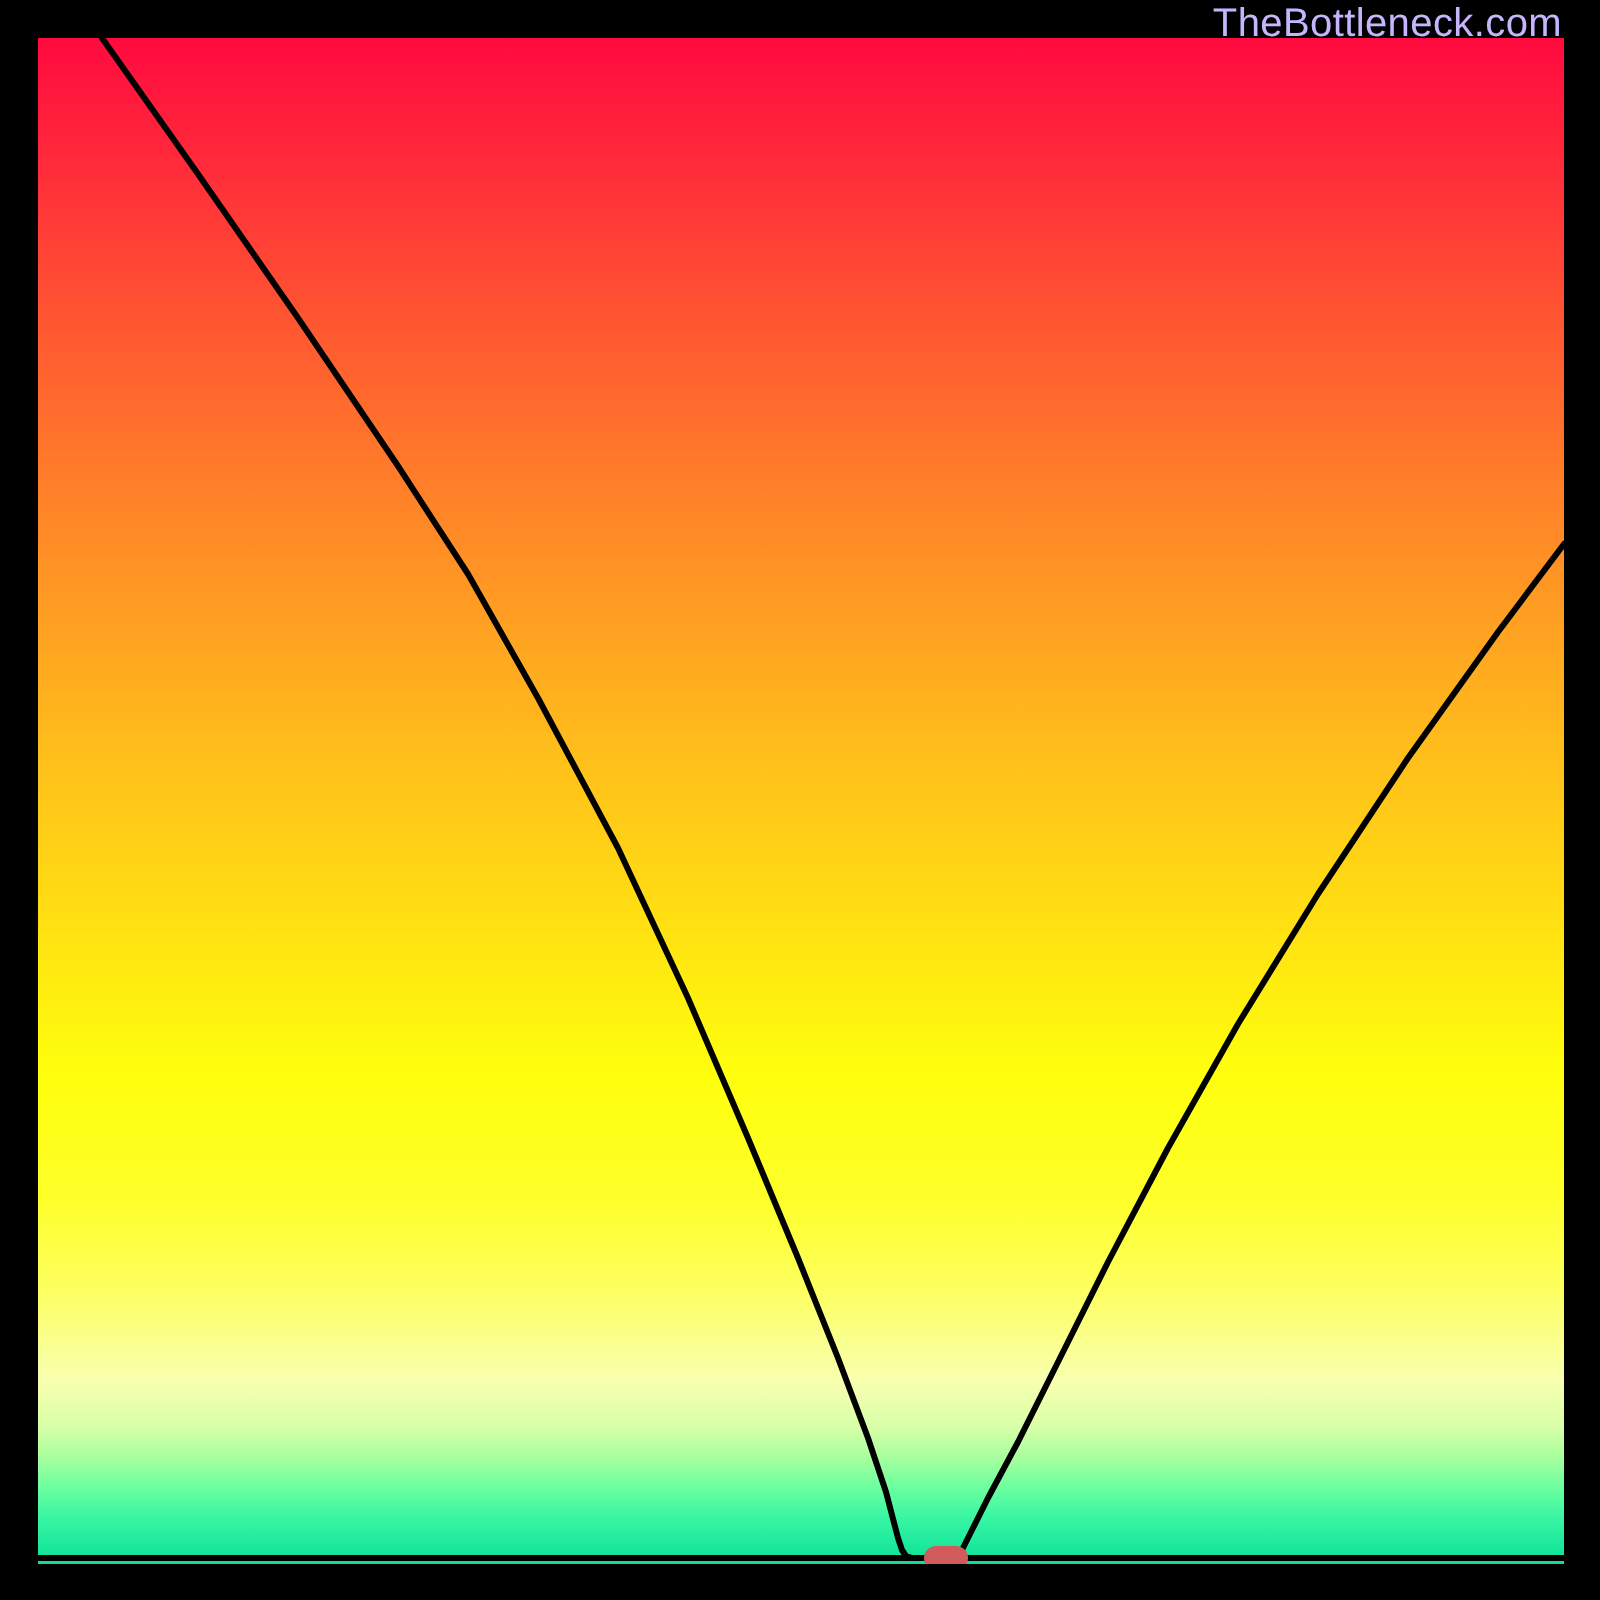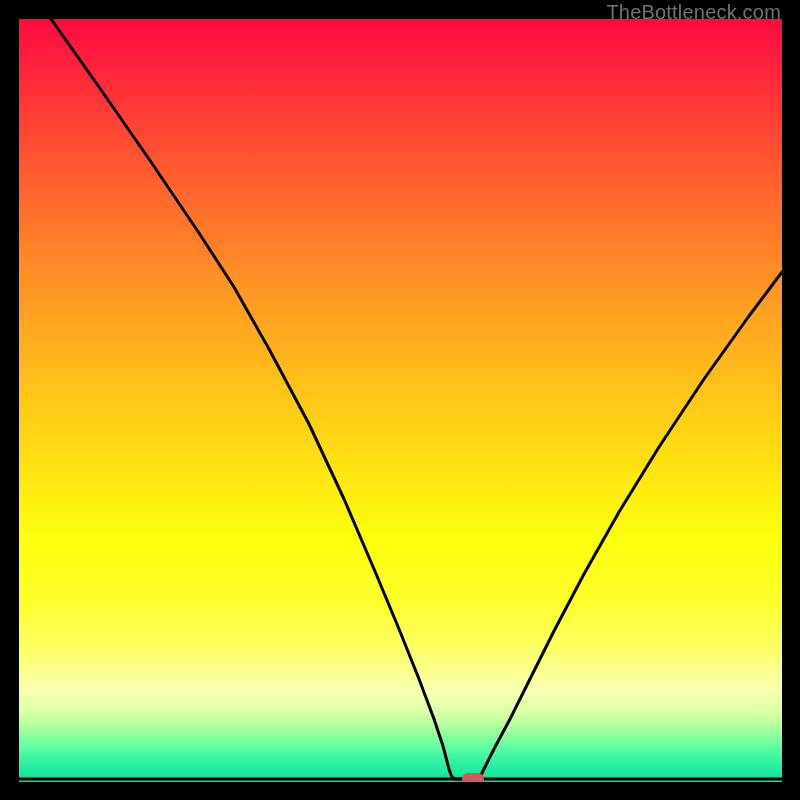--- a/index.html
+++ b/index.html
@@ -64,21 +64,21 @@
   .marker {
     position: absolute;
     height: 12px;
     border-radius: 6px;
     background: #d15a5a;
   }
   .watermark {
     position: absolute;
     top: 1px;
     right: 19px;
-    color: #737373;
+    color: #c4b5fd;
     font-size: 20px;
     font-weight: 500;
     letter-spacing: 0.2px;
   }
 </style>
 </head>
 <body>
 
 <div class="frame">
 

